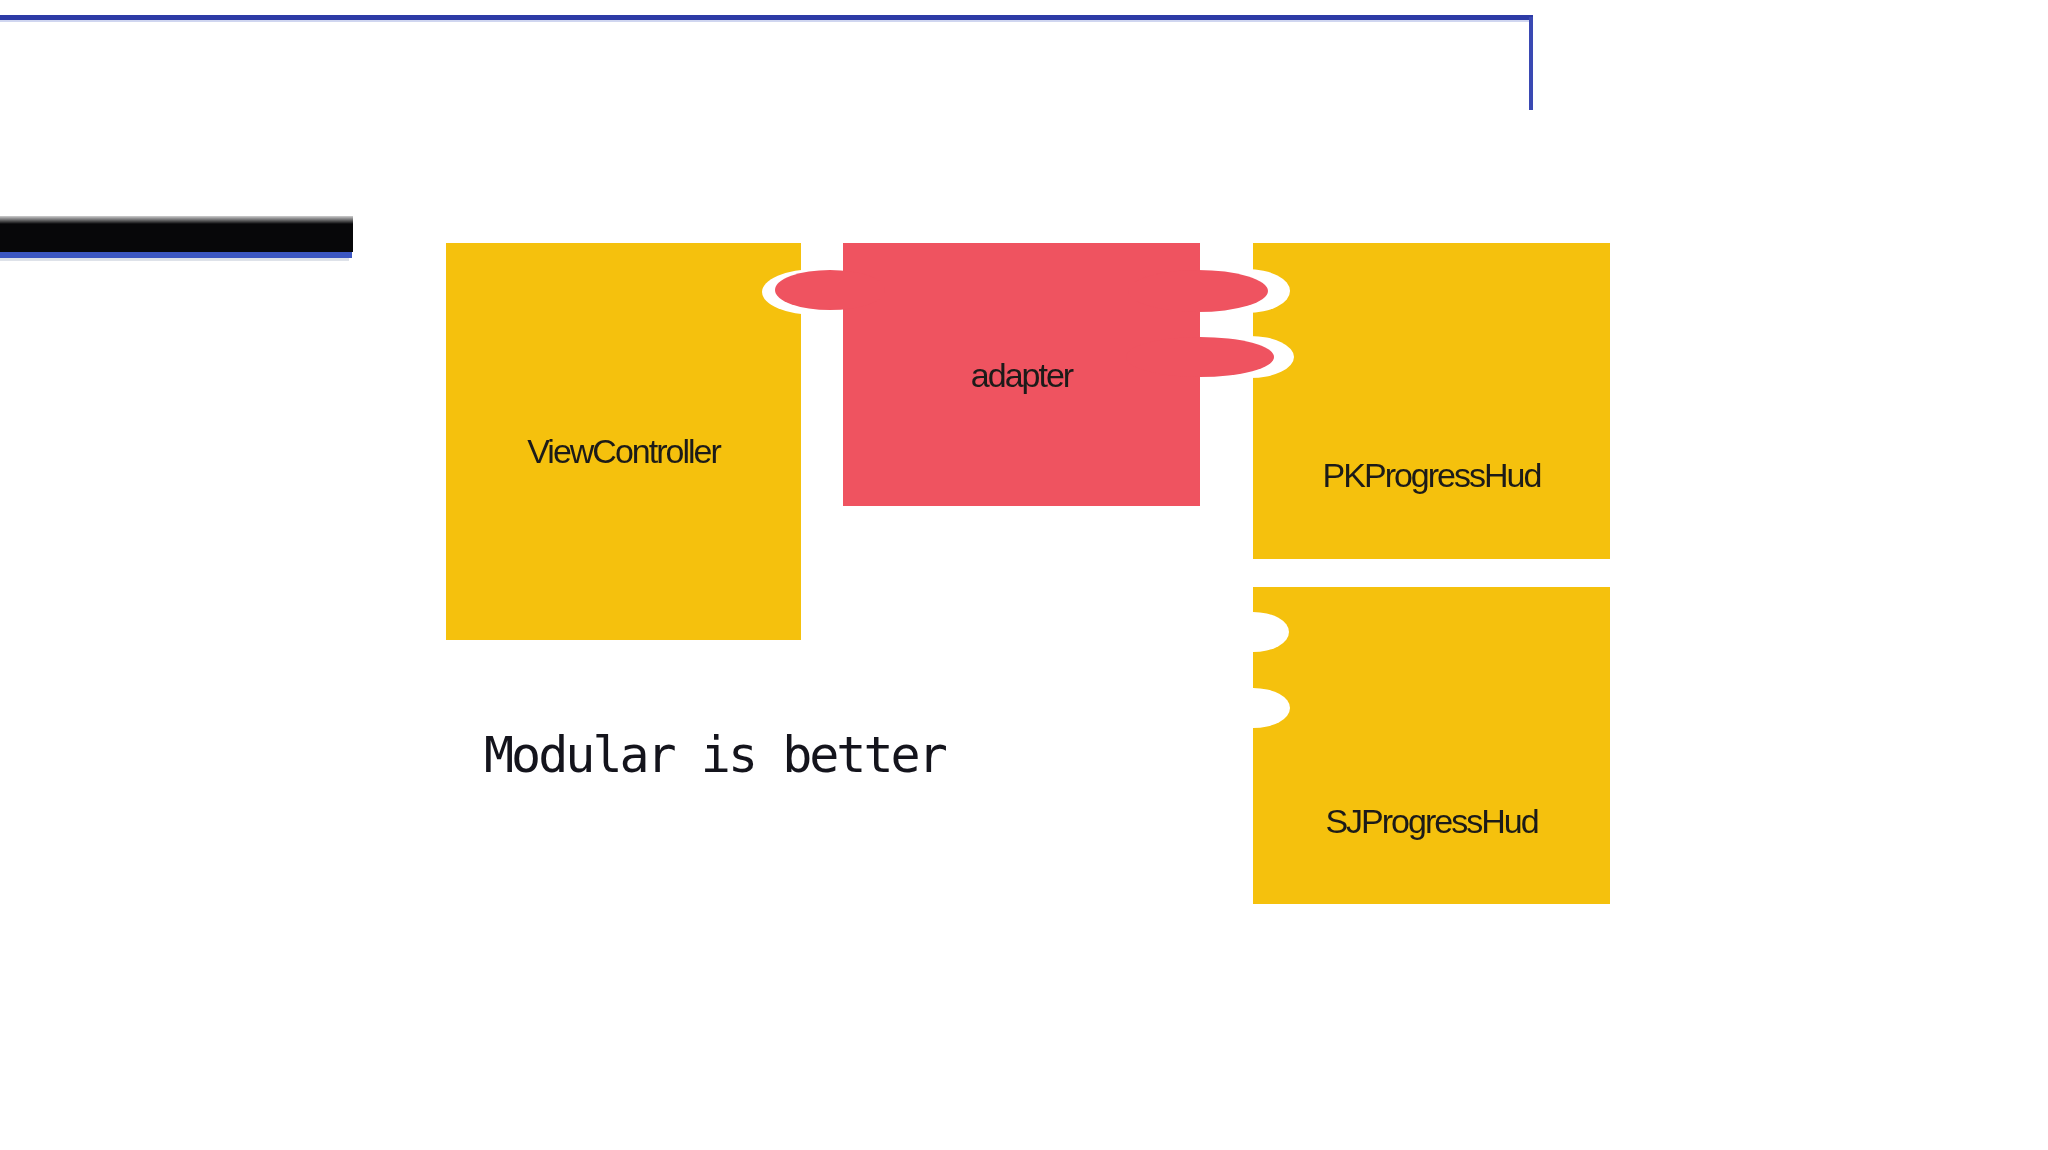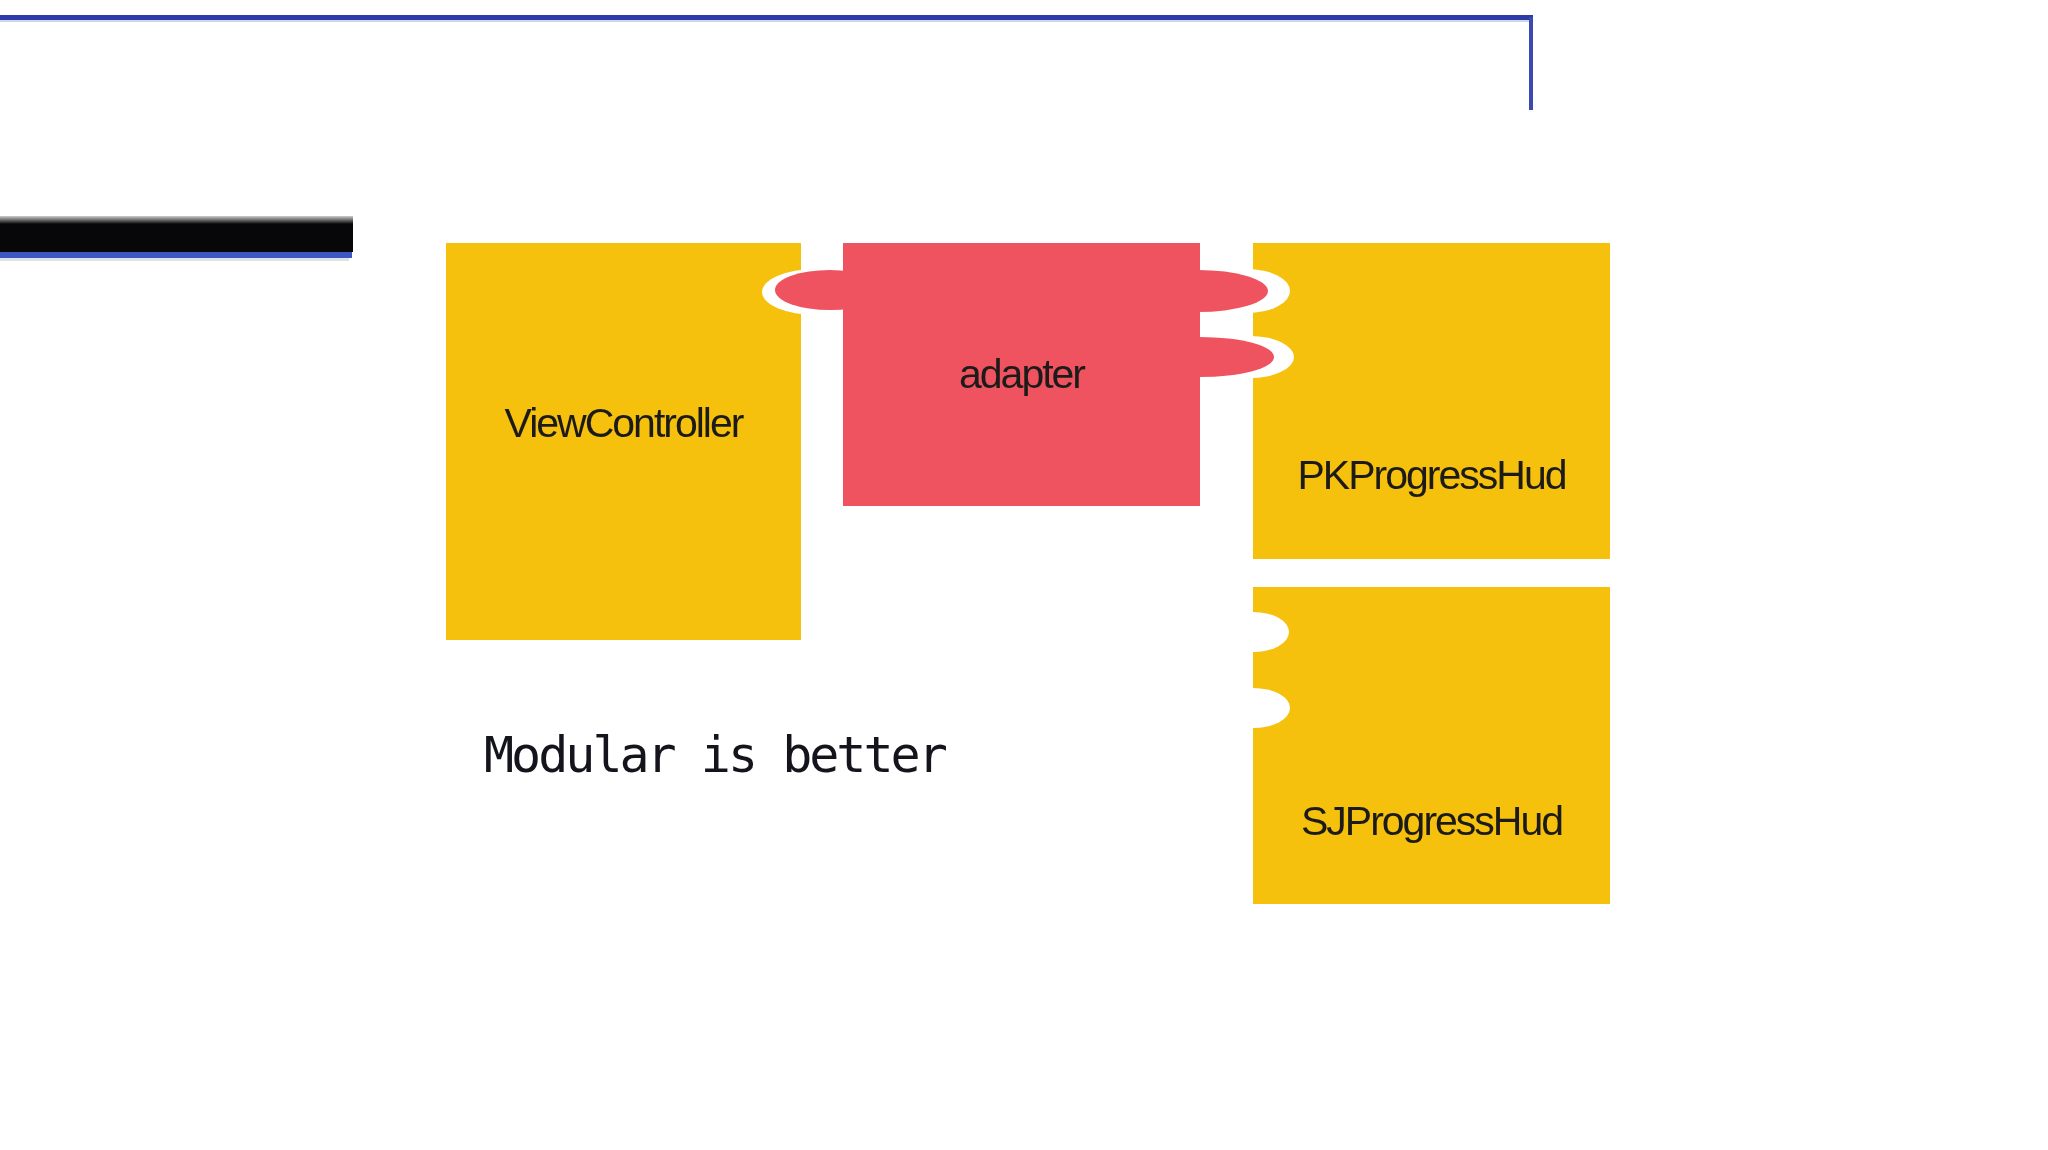--- a/index.html
+++ b/index.html
@@ -24,24 +24,24 @@
                 background: linear-gradient(rgba(255,255,255,.8), rgba(255,255,255,0)); }
   .bar-blue   { left: 0; top: 252px; width: 352px; height: 6px; }
   .bar-shadow { left: 0; top: 258px; width: 349px; height: 3px; opacity: .8; }
 
   
   .diagram { left: 0; top: 0; width: 2048px; height: 1150px; }
 
   
   .piece-label {
     display: flex; align-items: center; justify-content: center;
-    font-size: 41px; letter-spacing: -2px; line-height: 1;
+    font-size: 34px; letter-spacing: -2px; line-height: 1;
     white-space: nowrap;
   }
-  .lbl-vc { left: 446px;  top: 225px; width: 355px; height: 397px; }
+  .lbl-vc { left: 446px;  top: 252px; width: 355px; height: 397px; }
   .lbl-ad { left: 843px;  top: 243px; width: 357px; height: 263px; }
   .lbl-pk { left: 1253px; top: 430px; width: 357px; height: 90px; }
   .lbl-sj { left: 1253px; top: 776px; width: 357px; height: 90px; }
 
   .caption {
     left: 484px; top: 720px;
     font-family: "DejaVu Sans Mono", monospace;
     font-size: 50px; line-height: 70px; letter-spacing: -3px;
     white-space: nowrap;
   }

